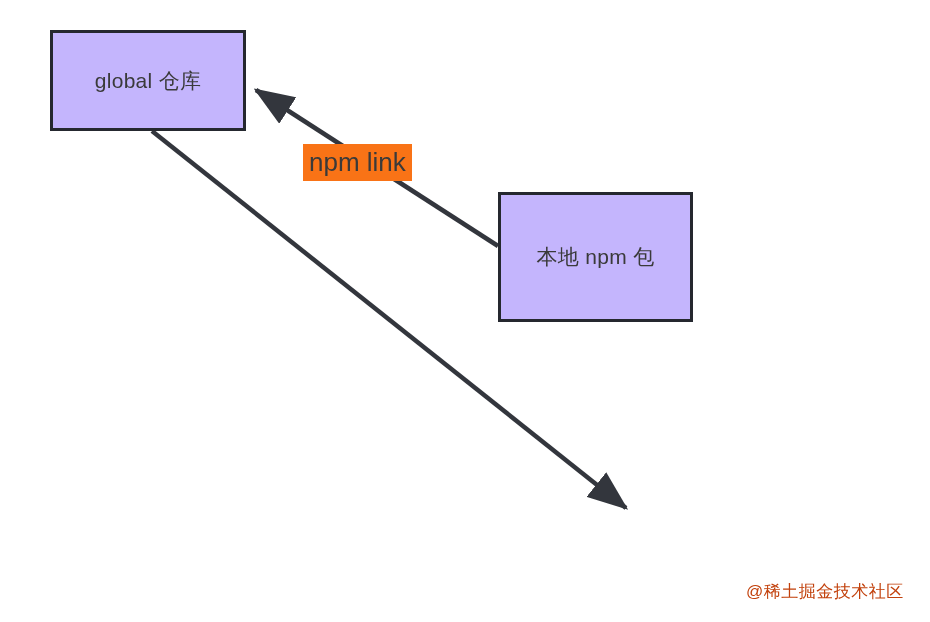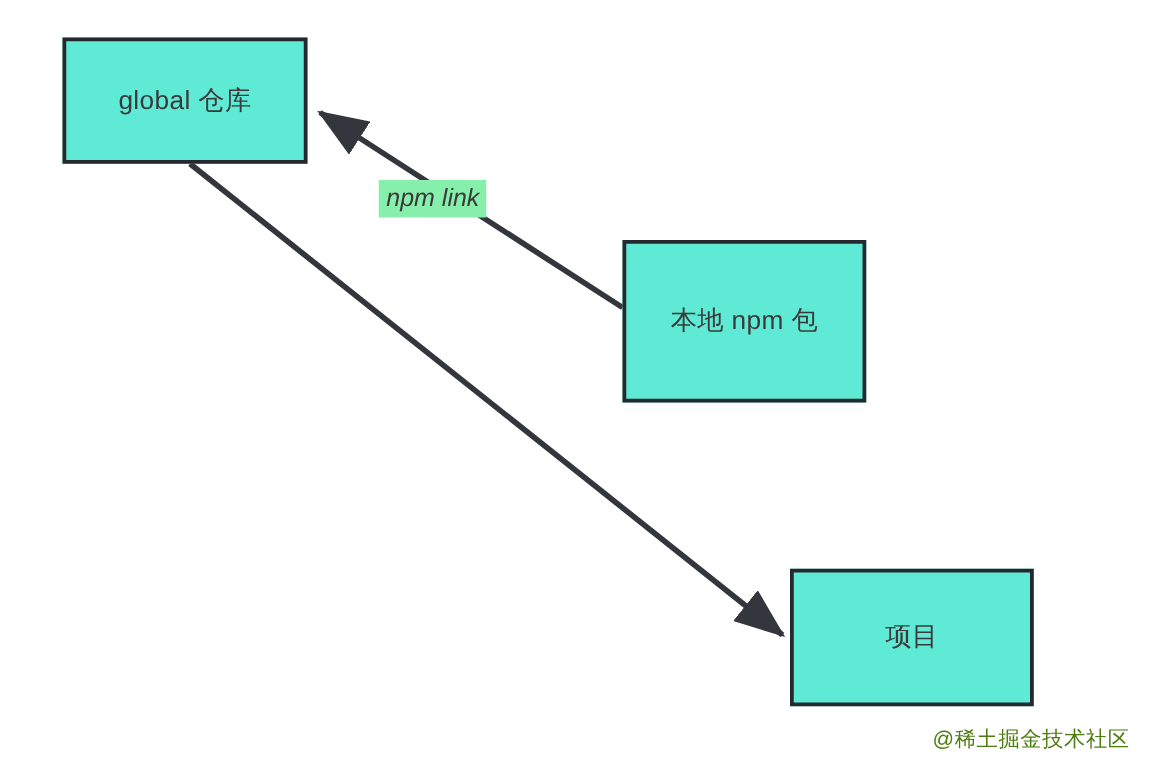--- a/index.html
+++ b/index.html
@@ -21,57 +21,56 @@
   #edges {
     position: absolute;
     left: 0;
     top: 0;
     width: 930px;
     height: 622px;
   }
   .node {
     position: absolute;
     box-sizing: border-box;
-    background: #5eead4;
+    background: #c4b5fd;
     border: 3px solid #25282f;
     display: flex;
     align-items: center;
     justify-content: center;
     z-index: 3;
   }
   .node-label {
     color: #3a3a3a;
     font-size: 21px;
     line-height: 1.2;
     letter-spacing: 0.3px;
     white-space: nowrap;
   }
   #node-global  { left: 50px;  top: 30px;  width: 196px; height: 101px; }
   #node-package { left: 498px; top: 192px; width: 195px; height: 130px; }
   #node-project { left: 632px; top: 455px; width: 195px; height: 110px; }
 
   .edge-label {
     position: absolute;
-    background: #86efac;
+    background: #f97316;
     color: #3a3a3a;
-    font-size: 20px;
+    font-size: 26px;
     line-height: 1.2;
     white-space: nowrap;
     padding: 3px 6px;
     z-index: 4;
-    font-style: italic;
   }
   #edge-label-link     { left: 303px; top: 144px; }
   #edge-label-linkname { left: 331px; top: 332px; }
 
   #watermark {
     position: absolute;
     left: 746px;
     top: 580px;
-    color: #4d7c0f;
+    color: #c2410c;
     font-size: 17px;
     letter-spacing: 0.5px;
     white-space: nowrap;
     z-index: 5;
   }
 </style>
 </head>
 <body>
 
 <div id="canvas">
@@ -89,22 +88,19 @@
   </svg>
 
   <div class="node" id="node-global">
     <span class="node-label">global 仓库</span>
   </div>
 
   <div class="node" id="node-package">
     <span class="node-label">本地 npm 包</span>
   </div>
 
-  <div class="node" id="node-project">
-    <span class="node-label">项目</span>
-  </div>
 
   <div class="edge-label" id="edge-label-link">npm link</div>
 
 
   <div id="watermark">@稀土掘金技术社区</div>
 
 </div>
 
 </body></html>

